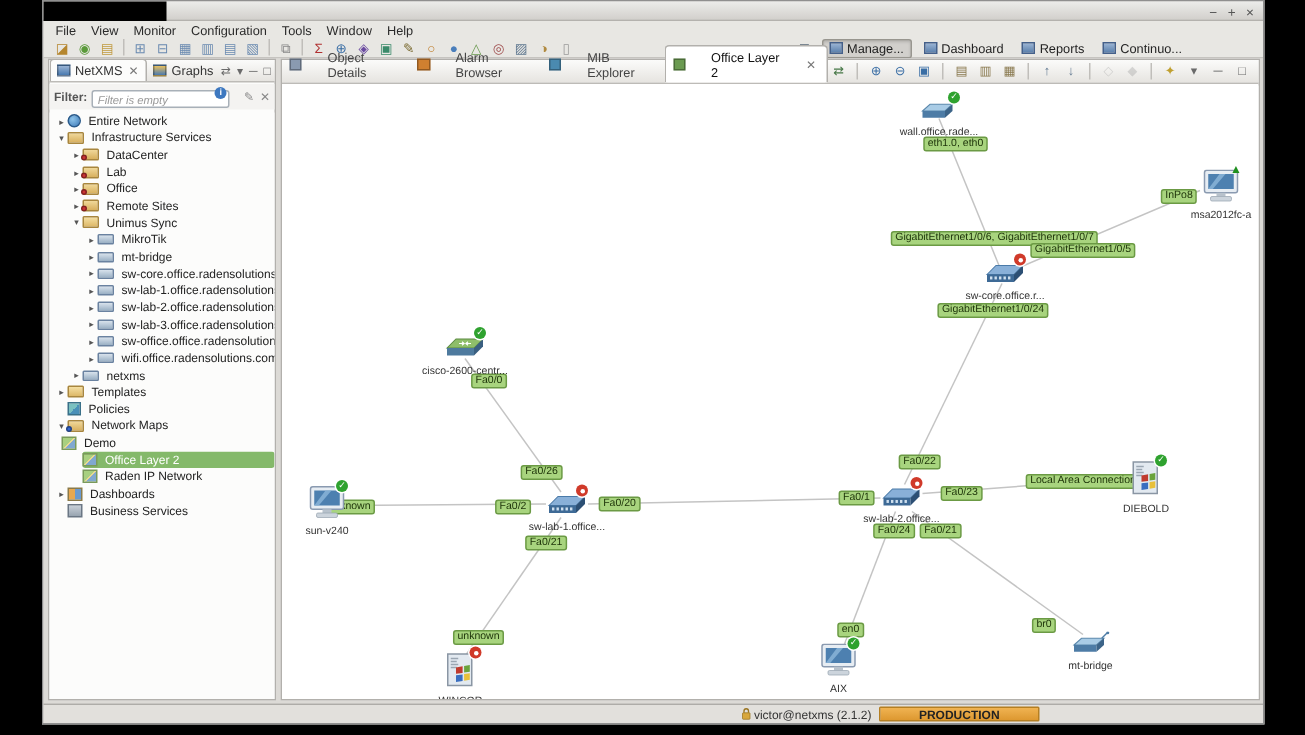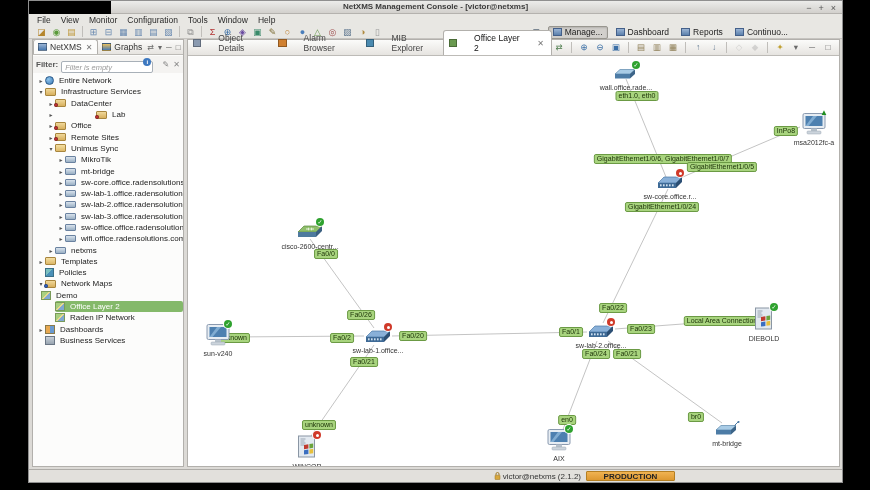--- a/index.html
+++ b/index.html
@@ -97,32 +97,31 @@
   .badge.alarm { background:#d03a2a; box-shadow:0 0 0 1px #fff; }
   .badge.alarm i { display:block; width:3px; height:3px; background:#fff; border-radius:50%;
                    margin:2.5px auto 0; }
   .badge.up { background:transparent; color:#1f8f1f; font-size:8px; line-height:8px; }
   
   #statusbar { position:absolute; left:0; bottom:0; right:0; height:13px; background:#e2e0dc;
                border-top:1px solid #aeaca8; }
   #status-user { position:absolute; left:452px; top:2px; width:100px; text-align:right;
                  font-size:8px; color:#333; }
   #lock-ico { display:inline-block; width:7px; height:8px; vertical-align:-1px; margin-right:2px; }
-  #production-badge { position:absolute; left:557px; top:1px; width:89px; height:10px;
+  #production-badge { position:absolute; left:557px; top:1px; width:107px; height:10px;
                       background:linear-gradient(#f0b352,#dd9830); border:1px solid #b57f22;
                       font-size:8px; font-weight:bold; color:#222; text-align:center;
                       line-height:9px; border-radius:1px; }
 </style>
 </head>
 <body>
 
 <div id="window">
   <div id="titlebar">
     <div id="titlebar-dark"></div>
-    <div id="window-title">NetXMS Management Console - [victor@netxms]</div>
     <div id="win-controls">
         <span>−</span>
         <span>+</span>
         <span>×</span>
       </div>
   </div>
 
   <div id="menubar">
       <span class="menu-item">File</span>
       <span class="menu-item">View</span>
@@ -227,21 +226,21 @@
           </div>
           <div class="trow" style="padding-left: 14px;">
             <span class="exp">▸</span>
             <span class="lbl-wrap">
               <span class="ti" style="width: 11px; height: 8px; background: linear-gradient(rgb(240, 216, 154), rgb(216, 176, 94)); border: 1px solid rgb(168, 134, 62); border-radius: 1px;">
                 <span class="dot" style="background: rgb(204, 51, 51);"></span>
               </span>
               <span class="lbl">DataCenter</span>
             </span>
           </div>
-          <div class="trow" style="padding-left: 14px; gap: 41px;">
+          <div class="trow" style="padding-left: 14px;">
             <span class="exp">▸</span>
             <span class="lbl-wrap">
               <span class="ti" style="width: 11px; height: 8px; background: linear-gradient(rgb(240, 216, 154), rgb(216, 176, 94)); border: 1px solid rgb(168, 134, 62); border-radius: 1px;">
                 <span class="dot" style="background: rgb(204, 51, 51);"></span>
               </span>
               <span class="lbl">Lab</span>
             </span>
           </div>
           <div class="trow" style="padding-left: 14px;">
             <span class="exp">▸</span>

